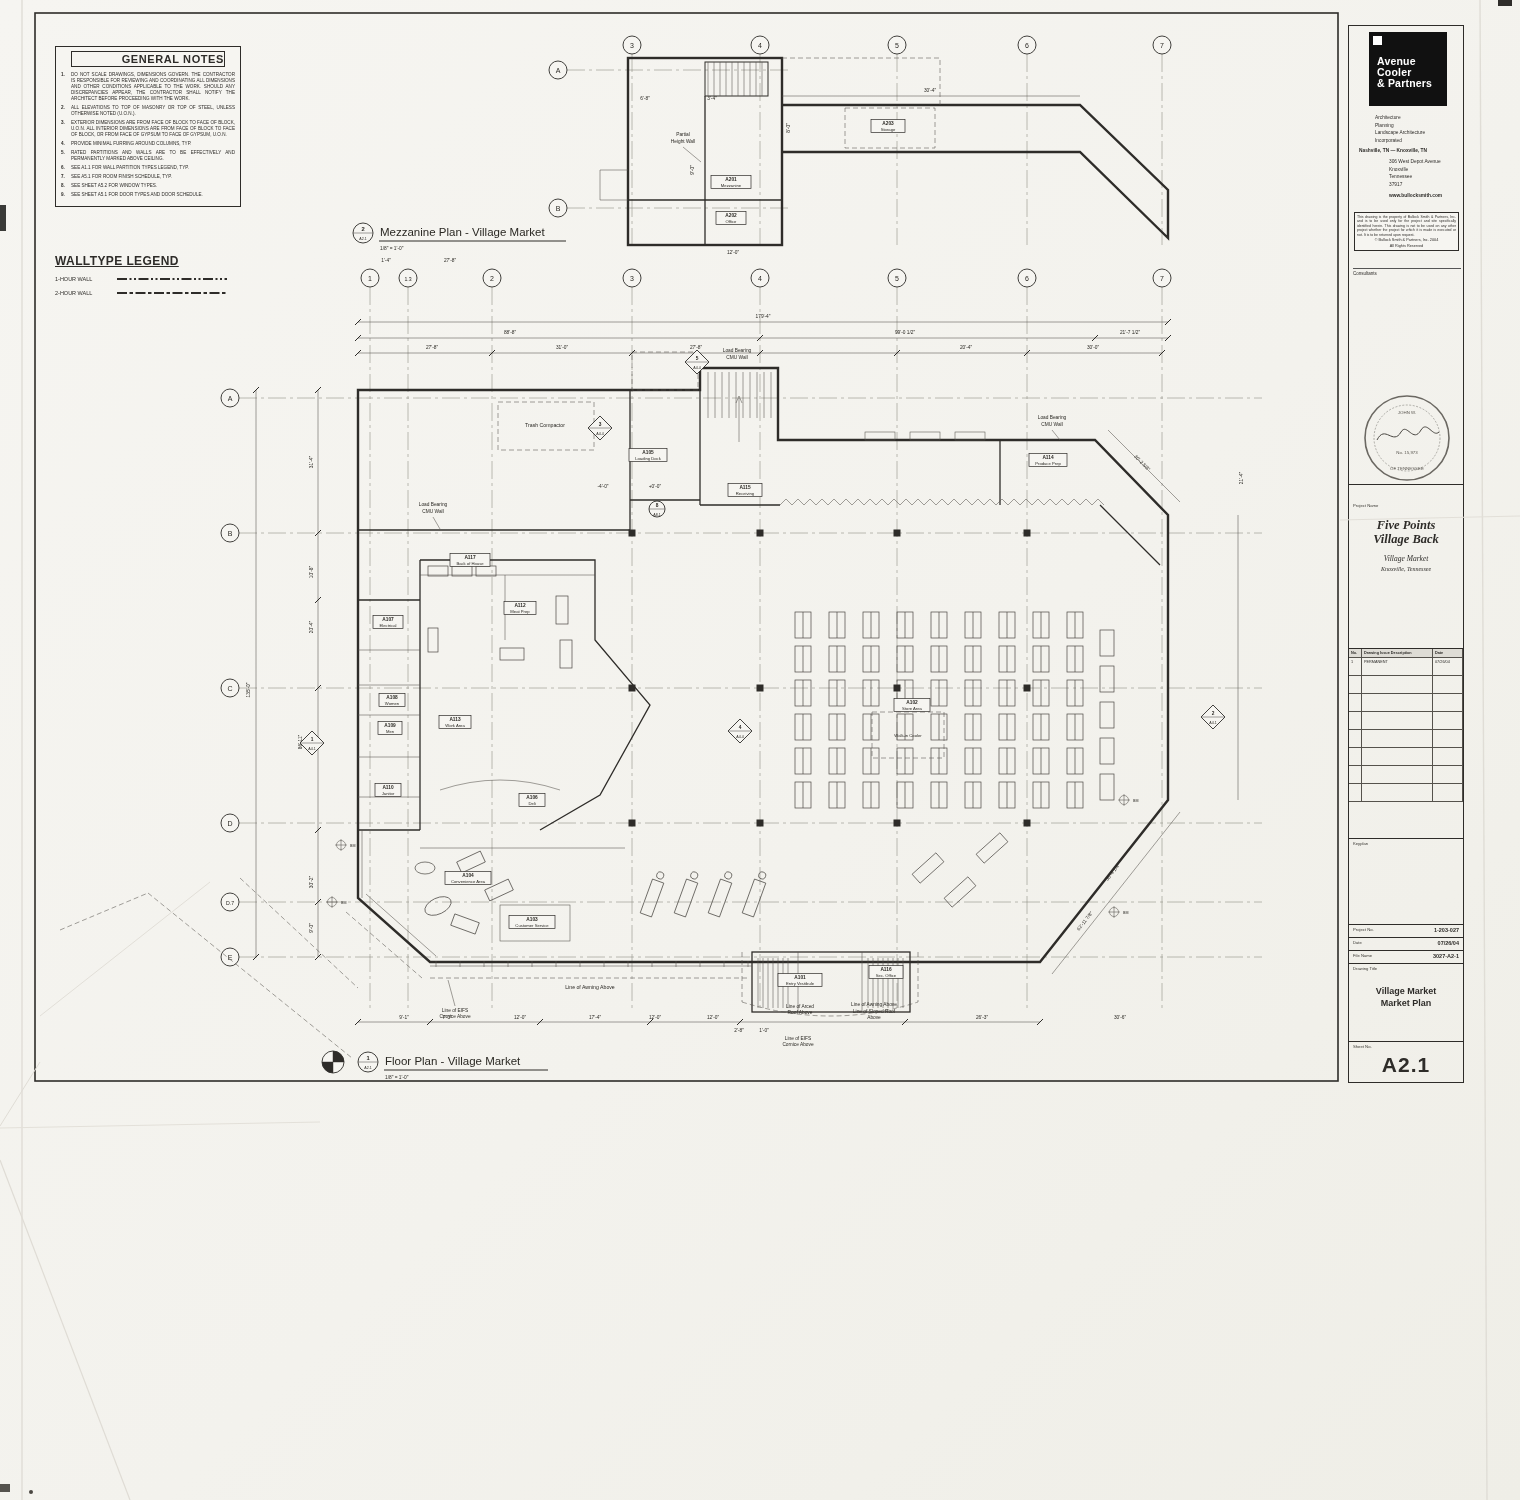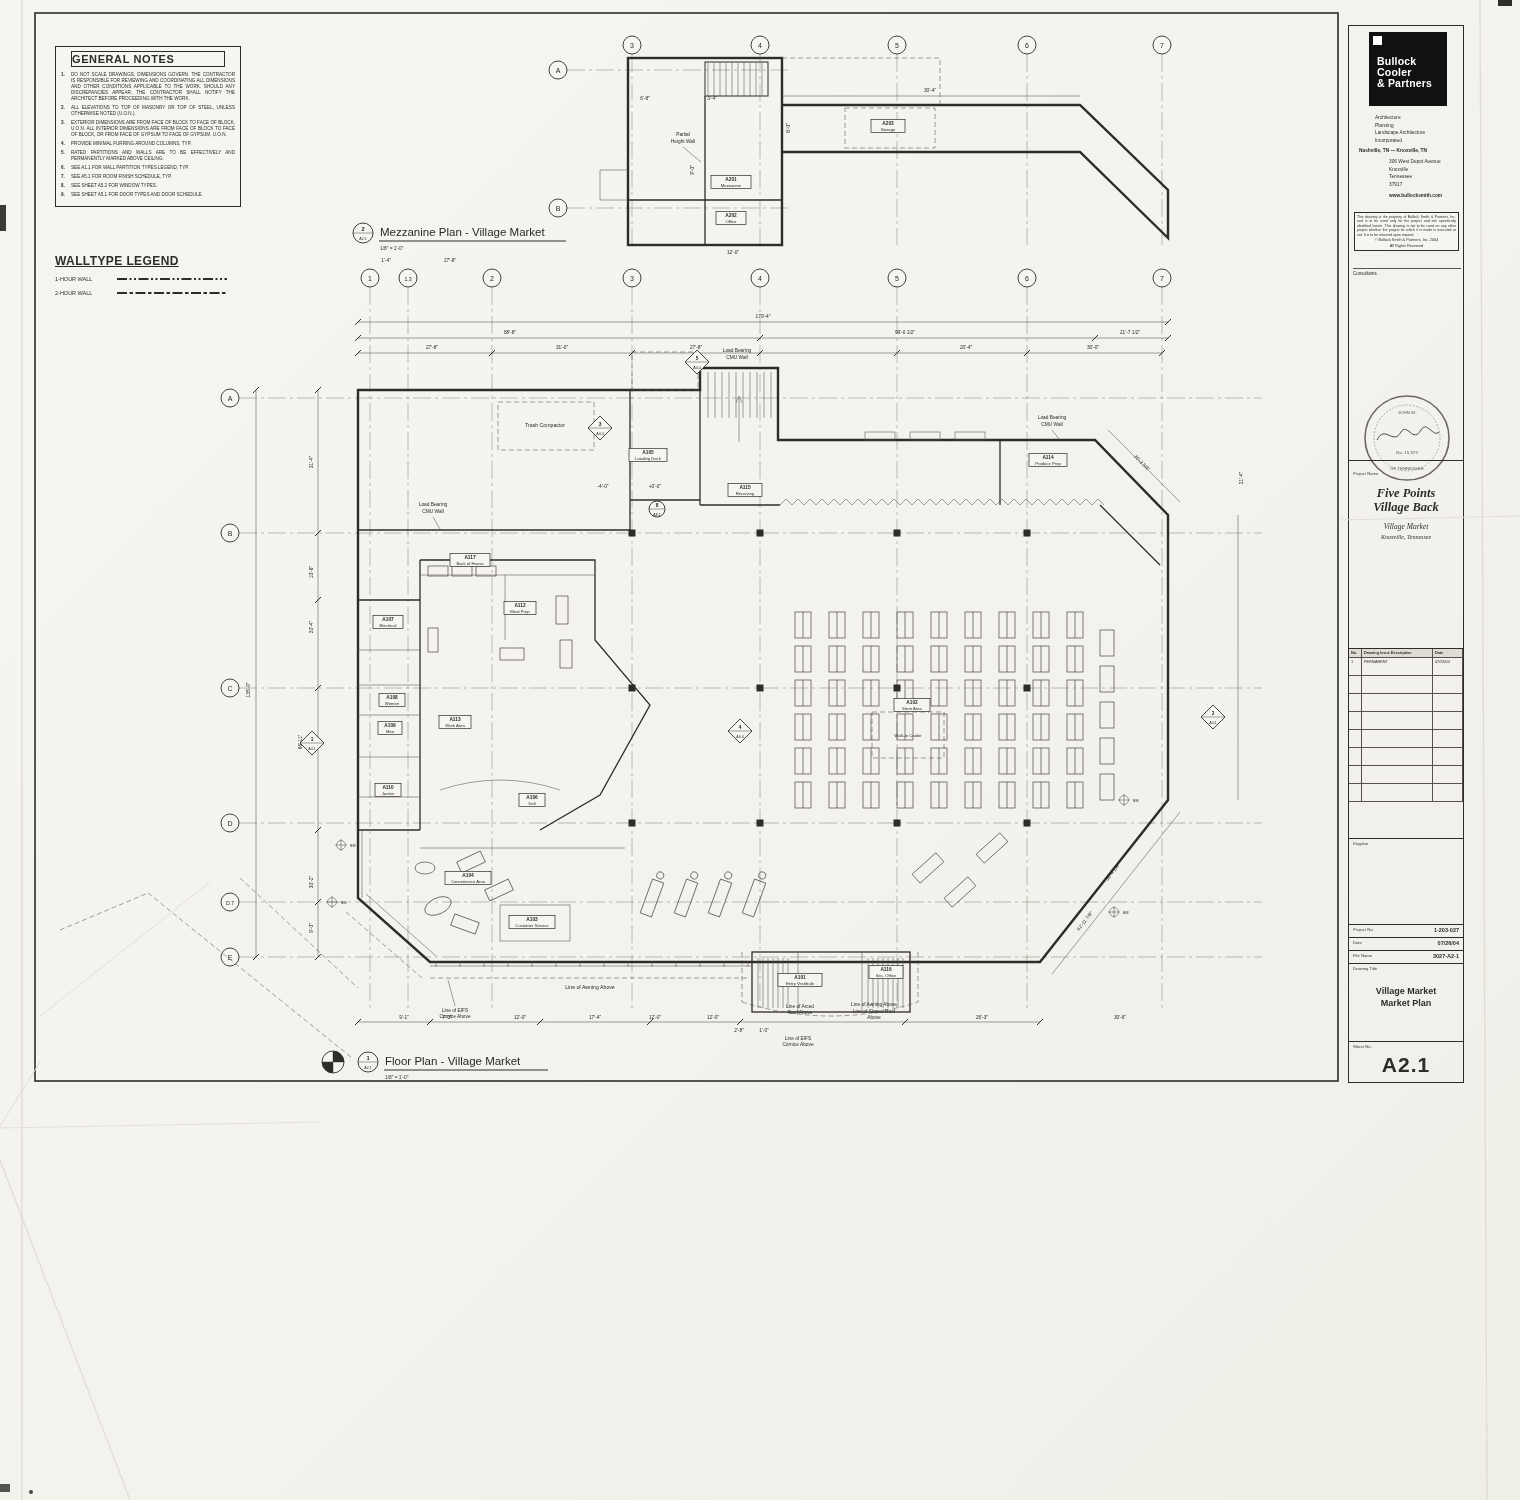--- a/index.html
+++ b/index.html
@@ -20,21 +20,21 @@
   .grid{fill:none;stroke:#8a877f;stroke-width:.55;stroke-dasharray:18 4 3 4}
   .bub{fill:#f6f5f1;stroke:#2e2c29;stroke-width:.9}
   .lbox{fill:#f6f5f1;stroke:#2e2c29;stroke-width:.7}
   .tick{stroke:#2e2c29;stroke-width:1}
   .colsq{fill:#2e2c29}
   .t35{font-size:3.6px}.t4{font-size:4.2px}.t45{font-size:4.8px}.t5{font-size:5.2px}
   .t55{font-size:5.8px}.t7{font-size:7px}.t11{font-size:11.5px}
   .mid{text-anchor:middle}.b{font-weight:bold}
   
   .gnotes{position:absolute;left:55px;top:46px;width:186px;border:1.6px solid #2e2c29;background:#f6f5f1;padding:3px 5px 6px;z-index:3}
-  .gnotes h1{font-size:11px;font-weight:bold;letter-spacing:.6px;text-align:left;border:1px solid #2e2c29;margin:1px 10px 5px;padding:1px 0}
+  .gnotes h1{font-size:11px;font-weight:bold;letter-spacing:.6px;text-align:right;border:1px solid #2e2c29;margin:1px 10px 5px;padding:1px 0}
   .gn-row{display:flex;margin-bottom:3px}
   .gn-num{flex:0 0 10px;font-size:4.6px;font-weight:bold}
   .gn-txt{flex:1;font-size:4.6px;line-height:1.3;text-align:justify}
   
   .wlegend{position:absolute;left:55px;top:254px;width:180px;z-index:3}
   .wlegend h2{font-size:12px;font-weight:bold;text-decoration:underline;letter-spacing:.4px;margin-bottom:8px}
   .wl-row{display:flex;align-items:center;margin-bottom:8px}
   .wl-lab{flex:0 0 62px;font-size:5.5px}
   
   .tblock{position:absolute;left:1348px;top:25px;width:116px;height:1058px;border:1.2px solid #2e2c29;z-index:3;background:transparent}
@@ -49,21 +49,21 @@
   .tb-copy{left:5px;top:186px;width:105px;border:.8px solid #2e2c29;padding:2px;background:#f6f5f1}
   .tb-copy-text{font-size:3.5px;line-height:1.25;text-align:justify}
   .tb-copy-line{font-size:3.8px;text-align:center;margin-top:1.5px}
   .tb-lab{font-size:4.2px;color:#3a3833}
   .tb-consult{left:4px;top:242px;font-size:4.5px;border-top:.8px solid #555;width:108px;padding-top:2px}
   .tb-seal{left:14px;top:368px;width:88px;height:88px}
   .st{font-size:4.4px;text-anchor:middle;fill:#5a5751}
   .sealring{fill:none;stroke:#6b6862;stroke-width:1.6}
   .sealring2{fill:none;stroke:#6b6862;stroke-width:.5;stroke-dasharray:2 1.5}
   .scrawl{fill:none;stroke:#4a4742;stroke-width:1}
-  .tb-proj{left:0;top:434px;width:114px;border-top:1px solid #2e2c29;padding:10px 4px}
+  .tb-proj{left:0;top:458px;width:114px;border-top:1px solid #2e2c29;padding:18px 4px}
   .tb-proj-main{font-family:"Liberation Serif",serif;font-style:italic;font-weight:bold;font-size:12.5px;text-align:center;line-height:14px;margin-top:10px}
   .tb-proj-sub{font-family:"Liberation Serif",serif;font-style:italic;font-size:7.5px;text-align:center;margin-top:8px}
   .tb-proj-sub2{font-family:"Liberation Serif",serif;font-style:italic;font-size:6px;text-align:center;margin-top:3px}
   .tb-rev{left:0;top:622px;width:114px;border-top:1px solid #2e2c29;font-size:3.8px}
   .rev-head,.rev-row{display:grid;grid-template-columns:13px 1fr 30px;border-bottom:.6px solid #55524c}
   .rev-head span,.rev-row span{padding:1.5px 2px;border-right:.6px solid #55524c;min-height:8px}
   .rev-head{background:#dedcd5;font-weight:bold}
   .rev-row span{min-height:17px}
   .tb-key{left:0;top:812px;width:114px;border-top:1px solid #2e2c29;padding:2px 4px}
   .tb-fields{left:0;top:898px;width:114px}
@@ -805,21 +805,21 @@
       <svg width="110" height="6">
           <line x1="0" y1="3" x2="110" y2="3" stroke="#2e2c29" stroke-width="2.2" stroke-dasharray="10 2.5 3.5 2.5"></line>
         </svg>
     </div>
   </div>
 
   <div class="tblock">
     <div class="tb-logo">
       <div class="tb-logo-sq"></div>
       <div class="tb-logo-txt">
-        <div>Bullock</div>
+        <div>Avenue</div>
         <div>Cooler</div>
         <div>&amp; Partners</div>
       </div>
     </div>
     <div class="tb-desc">
       <div>Architecture</div>
       <div>Planning</div>
       <div>Landscape Architecture</div>
       <div>Incorporated</div>
     </div>

